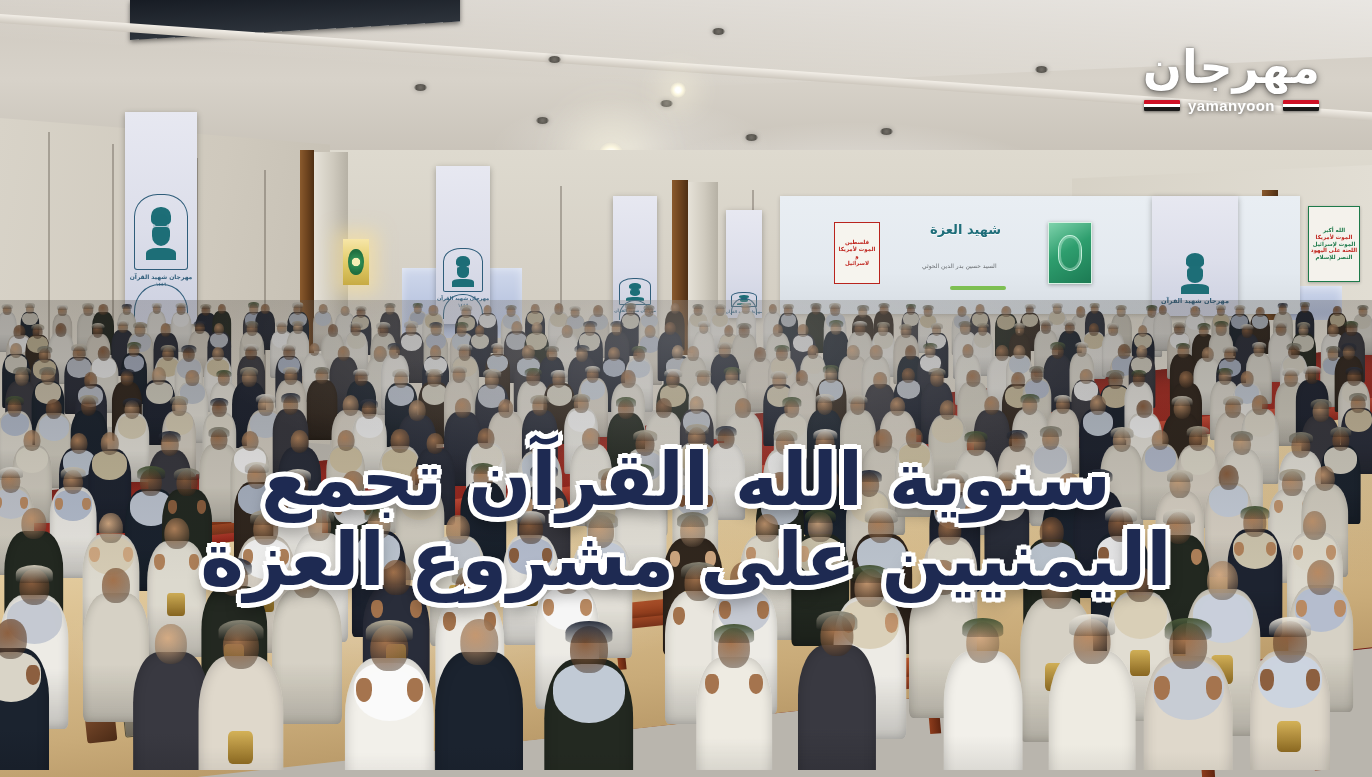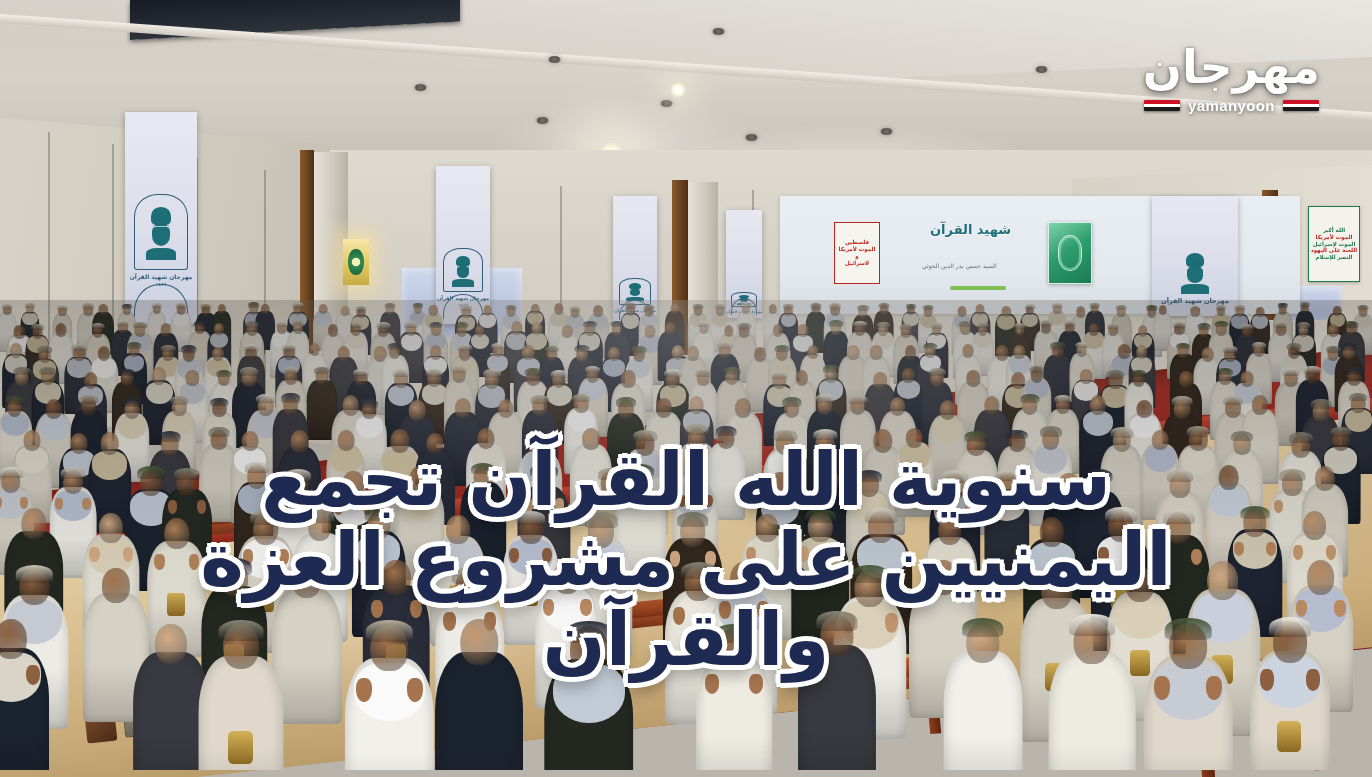--- a/index.html
+++ b/index.html
@@ -338,21 +338,21 @@
 
     <div class="pillar wood" style="left:300px;top:150px;width:14px;height:250px;"></div>
     <div class="pillar" style="left:314px;top:152px;width:34px;height:250px;"></div>
     <div class="pillar wood" style="left:672px;top:180px;width:16px;height:175px;"></div>
     <div class="pillar" style="left:688px;top:182px;width:30px;height:175px;"></div>
     <div class="pillar wood" style="left:1262px;top:190px;width:16px;height:130px;"></div>
     <div class="screen-blue" style="left:402px;top:268px;width:120px;height:70px;"></div>
     <div class="screen-blue" style="left:1282px;top:286px;width:60px;height:34px;"></div>
 
     <div class="backdrop"></div>
-    <div class="shahid-title" style="left:930px;top:222px;">شهيد القرآن</div>
+    <div class="shahid-title" style="left:930px;top:222px;">شهيد العزة</div>
     <div class="shahid-sub" style="left:922px;top:262px;">السيد حسين بدر الدين الحوثي</div>
     <div class="green-bar" style="left:950px;top:286px;width:56px;"></div>
 
     <div class="sign-red" style="left:834px;top:222px;width:46px;height:62px;">
       <span>فلسطين</span>
       <span>الموت لأمريكا</span>
       <span>و</span>
       <span>لاسرائيل</span>
     </div>
 
@@ -2270,21 +2270,20 @@
     <div class="bottle" style="left:2px;top:700px;width:10px;height:26px;"></div>
     <div class="bottle" style="left:1308px;top:700px;width:13px;height:34px;"></div>
     <div class="bottle" style="left:18px;top:538px;width:9px;height:22px;"></div>
 
   </div>
 
 
   <div class="headline">
     <div>سنوية الله القرآن تجمع</div>
     <div>اليمنيين على مشروع العزة</div>
-    <div>والقرآن</div>
   </div>
 
   <div class="logo">
     <div class="logo-ar">مهرجان</div>
     <div class="logo-row">
       <div class="flagbar"></div>
       <div class="logo-lat">yamanyoon</div>
       <div class="flagbar"></div>
     </div>
   </div>

